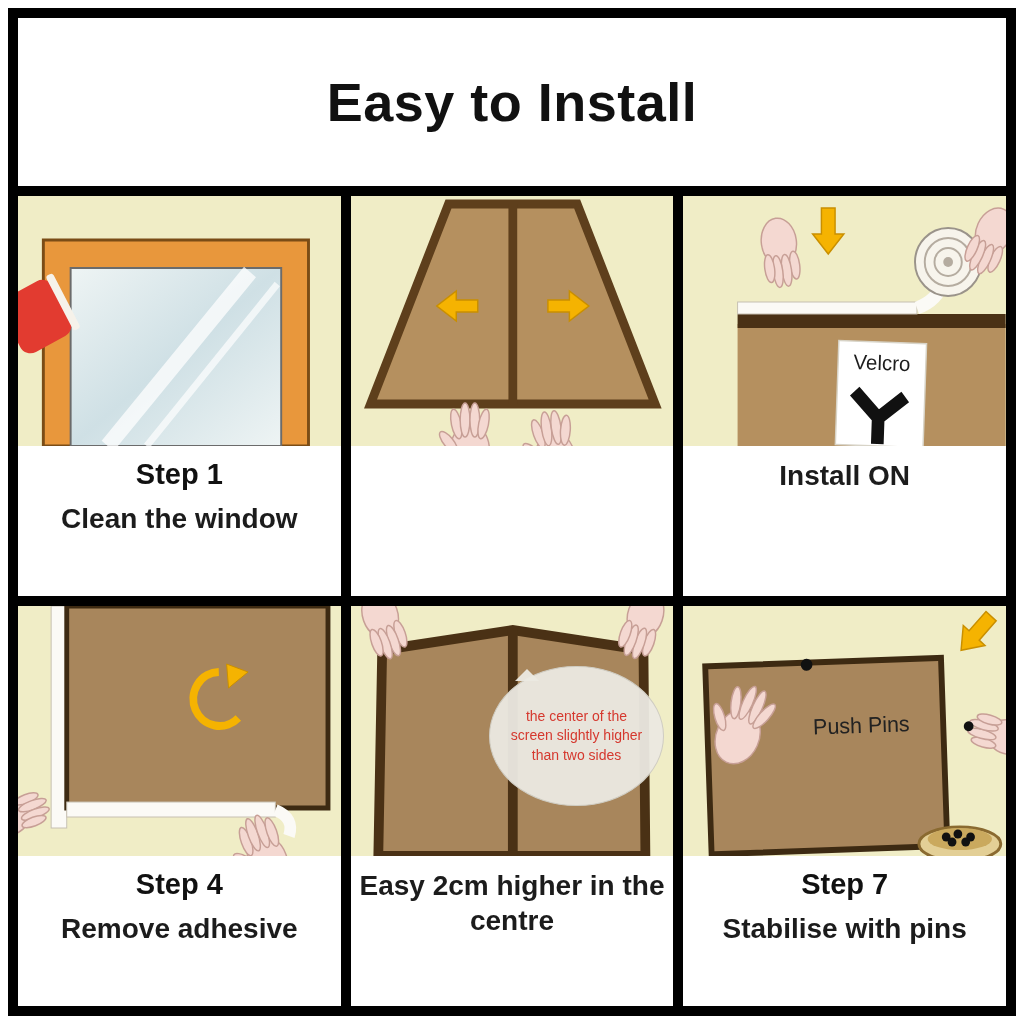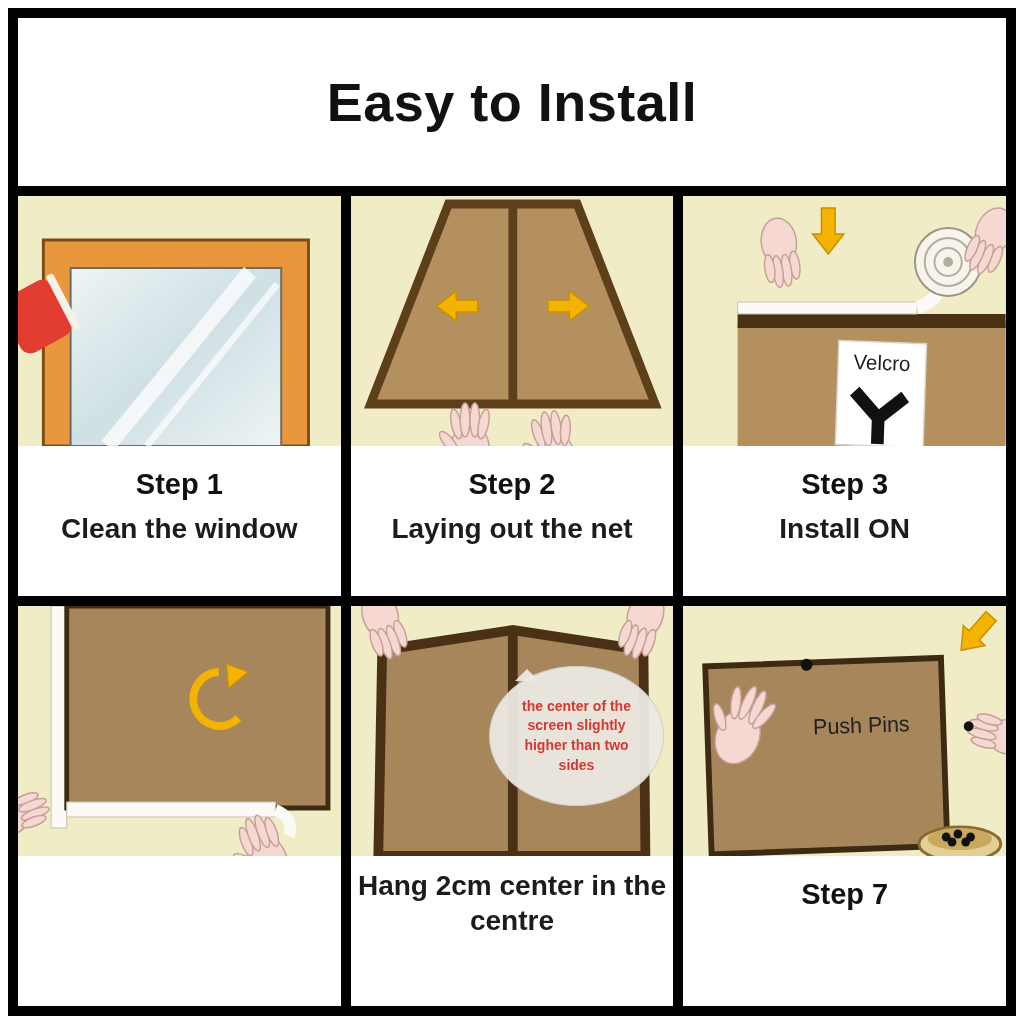--- a/index.html
+++ b/index.html
@@ -24,29 +24,29 @@
   .cell{
     margin:0;display:flex;flex-direction:column;background:#fff;min-height:0;
   }
   .illus{
     position:relative;height:250px;flex:0 0 auto;overflow:hidden;background:#f0edc6;
   }
   .illus svg{display:block;width:100%;height:100%;}
   .caption{
     flex:1 1 auto;background:#fff;text-align:center;padding:12px 6px 4px 6px;
   }
-  .step-label{font-size:29px;font-weight:700;color:#111;margin-bottom:10px;margin-top:10px;}
+  .step-label{font-size:29px;font-weight:700;color:#111;margin-bottom:10px;}
   .step-desc{font-size:28px;font-weight:700;color:#1c1c1c;line-height:1.25;}
   svg text{font-family:"Liberation Sans", sans-serif;}
   .bubble{
     position:absolute;left:43%;top:24%;width:54%;height:56%;
     background:rgba(235,233,226,.95);border:1px solid #cfccc2;border-radius:50%;
     display:flex;align-items:center;justify-content:center;
     padding:6px 16px;box-sizing:border-box;text-align:center;
-    font-size:14px;font-weight:700;color:#d5382e;line-height:1.4;
+    font-size:14px;font-weight:400;color:#d5382e;line-height:1.4;
   }
   .bubble::before{
     content:"";position:absolute;left:14%;top:-10px;
     border:12px solid transparent;border-bottom-color:rgba(235,233,226,.95);
   }
 </style>
 </head>
 <body>
 
 <div class="poster">
@@ -107,24 +107,20 @@
           <g transform="translate(208,250) rotate(-8)" fill="#f4d8d1" stroke="#c79f96" stroke-width="1.5">
             <ellipse cx="0" cy="12" rx="20" ry="26"></ellipse>
             <ellipse cx="-14" cy="-14" rx="5" ry="15" transform="rotate(-12 -14 -14)"></ellipse>
             <ellipse cx="-5" cy="-18" rx="5" ry="17"></ellipse>
             <ellipse cx="5" cy="-18" rx="5" ry="17"></ellipse>
             <ellipse cx="14" cy="-14" rx="5" ry="15" transform="rotate(12 14 -14)"></ellipse>
             <ellipse cx="-22" cy="4" rx="5" ry="13" transform="rotate(-40 -22 4)"></ellipse>
           </g>
         </svg>
       </div>
-      <figcaption class="caption">
-        <div class="step-label">Step 2</div>
-        <div class="step-desc">Laying out the net</div>
-      </figcaption>
     </figure>
 
     <figure class="cell">
       <div class="illus">
         <svg viewBox="0 0 331 250" preserveAspectRatio="none">
           <rect width="331" height="250" fill="#f0edc6"></rect>
           <g>
             <rect x="56" y="128" width="275" height="122" fill="#b5905f"></rect>
             <rect x="56" y="118" width="275" height="14" fill="#4a3115"></rect>
             <rect x="56" y="106" width="184" height="12" fill="#fbfaf6" stroke="#c6c0b2" stroke-width="1"></rect>
@@ -152,21 +148,20 @@
             <ellipse cx="13" cy="-13" rx="5" ry="14"></ellipse>
           </g>
           <g transform="rotate(2 200 200)">
             <rect x="158" y="146" width="90" height="104" fill="#ffffff" stroke="#d8d4c8" stroke-width="1.5"></rect>
             <text x="203" y="174" font-size="21" text-anchor="middle" fill="#1d1d1d">Velcro</text>
             <path d="M176,196 L201,222 M228,200 L201,222 L201,248" stroke="#111" stroke-width="13" fill="none"></path>
           </g>
         </svg>
       </div>
       <figcaption class="caption">
-        <div class="step-label">Step 3</div>
         <div class="step-desc">Install ON</div>
       </figcaption>
     </figure>
 
     <figure class="cell">
       <div class="illus">
         <svg viewBox="0 0 331 250" preserveAspectRatio="none">
           <rect width="331" height="250" fill="#f0edc6"></rect>
           <g>
             <rect x="34" y="0" width="16" height="222" fill="#fbfaf6" stroke="#c6c0b2" stroke-width="1"></rect>
@@ -189,20 +184,22 @@
           <g transform="translate(2,208) rotate(70)" fill="#f4d8d1" stroke="#c79f96" stroke-width="1.5">
             <ellipse cx="0" cy="12" rx="17" ry="22"></ellipse>
             <ellipse cx="-12" cy="-11" rx="4.5" ry="13"></ellipse>
             <ellipse cx="-4" cy="-15" rx="4.5" ry="15"></ellipse>
             <ellipse cx="5" cy="-15" rx="4.5" ry="15"></ellipse>
             <ellipse cx="12" cy="-11" rx="4.5" ry="13"></ellipse>
           </g>
         </svg>
       </div>
       <figcaption class="caption">
+        <div class="step-label">Step 4</div>
+        <div class="step-desc">Remove adhesive</div>
       </figcaption>
     </figure>
 
     <figure class="cell">
       <div class="illus">
         <svg viewBox="0 0 331 250" preserveAspectRatio="none">
           <rect width="331" height="250" fill="#f0edc6"></rect>
           <g>
             <polygon points="32,44 166,24 300,44 302,250 28,250" fill="#a8865c" stroke="#4a3115" stroke-width="10"></polygon>
             <line x1="166" y1="24" x2="166" y2="250" stroke="#4a3115" stroke-width="10"></line>
@@ -220,21 +217,21 @@
             <ellipse cx="-4" cy="-17" rx="5" ry="16"></ellipse>
             <ellipse cx="5" cy="-17" rx="5" ry="16"></ellipse>
             <ellipse cx="13" cy="-13" rx="5" ry="14"></ellipse>
           </g>
         </svg>
         <div class="bubble">
           <span>the center of the screen slightly higher than two sides</span>
         </div>
       </div>
       <figcaption class="caption">
-        <div class="step-desc">Hang 2cm center in the centre</div>
+        <div class="step-desc">Easy 2cm higher in the centre</div>
       </figcaption>
     </figure>
 
     <figure class="cell">
       <div class="illus">
         <svg viewBox="0 0 331 250" preserveAspectRatio="none">
           <rect width="331" height="250" fill="#f0edc6"></rect>
           <g transform="rotate(-2 150 150)">
             <rect x="26" y="56" width="242" height="188" fill="#a8865c" stroke="#3d2a12" stroke-width="6"></rect>
             <circle cx="130" cy="58" r="6" fill="#111"></circle>
@@ -265,17 +262,18 @@
             <circle cx="270" cy="231" r="4.5" fill="#111"></circle>
             <circle cx="282" cy="228" r="4.5" fill="#111"></circle>
             <circle cx="295" cy="231" r="4.5" fill="#111"></circle>
             <circle cx="276" cy="236" r="4.5" fill="#111"></circle>
             <circle cx="290" cy="236" r="4.5" fill="#111"></circle>
           </g>
         </svg>
       </div>
       <figcaption class="caption">
         <div class="step-label">Step 7</div>
+        <div class="step-desc">Stabilise with pins</div>
       </figcaption>
     </figure>
 
   </div>
 </div>
 
 </body></html>

